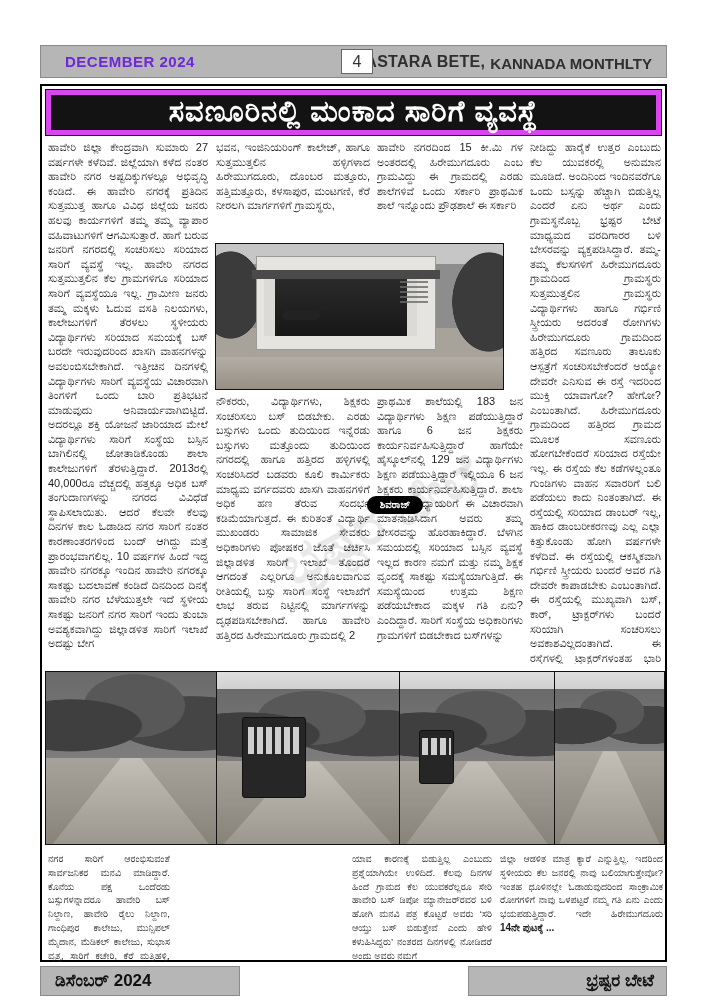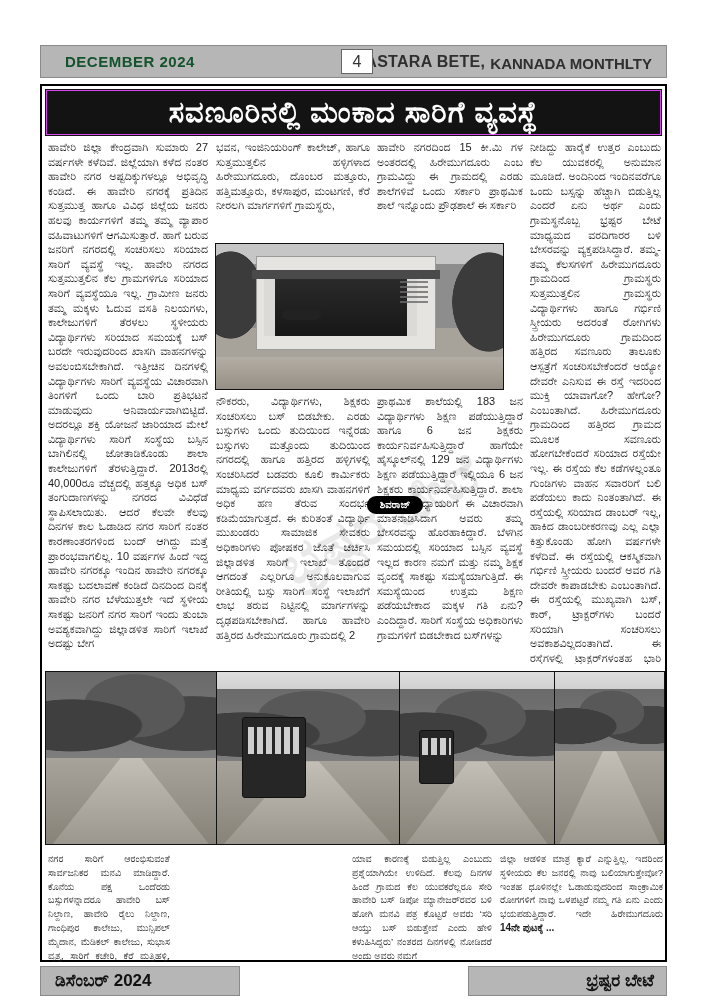--- a/index.html
+++ b/index.html
@@ -3,31 +3,31 @@
 <meta charset="utf-8">
 <style>
   html,body{margin:0;padding:0;background:#ffffff;}
   #page{position:relative;width:707px;height:1000px;background:#ffffff;overflow:hidden;
         font-family:"Liberation Sans","DejaVu Sans",sans-serif;color:#222;}
   .abs{position:absolute;box-sizing:border-box;}
 
   
   .header-bar{left:40px;top:45px;width:627px;height:33px;background:#b6b6b6;
               border:1px solid #8a8a8a;display:flex;align-items:center;}
-  .hdr-left{font-weight:bold;font-size:15px;color:#14532d;padding-left:24px;letter-spacing:.5px;}
+  .hdr-left{font-weight:bold;font-size:15px;color:#6d28d9;padding-left:24px;letter-spacing:.5px;}
   .page-num-box{left:341px;top:49px;width:32px;height:25px;background:#fff;border:1px solid #666;
                 display:flex;align-items:center;justify-content:center;font-size:16px;color:#333;}
   .hdr-right{position:absolute;right:14px;top:0;height:100%;display:flex;align-items:center;gap:5px;}
   .hdr-right .big{font-weight:bold;font-size:16px;color:#2f2f2f;letter-spacing:.3px;}
   .hdr-right .small{font-weight:bold;font-size:15px;color:#2f2f2f;padding-top:3px;}
 
   
   .frame{left:40px;top:84px;width:627px;height:878px;border:2px solid #000;background:#fff;}
-  .banner{left:46px;top:90px;width:615px;height:45px;background:#131313;border:1px solid #d946ef;
-          outline:1px solid #131313;display:flex;align-items:center;justify-content:center;}
+  .banner{left:46px;top:90px;width:615px;height:45px;background:#131313;border:5px solid #d946ef;
+          outline:1px solid #131313;display:flex;justify-content:center;}
   .banner span{color:#fff;font-weight:bold;font-size:29px;letter-spacing:1px;}
 
   
   .col{font-size:11px;line-height:14.6px;text-align:justify;overflow:hidden;color:#1d1d1d;}
   .bcol{font-size:9.5px;line-height:13.8px;text-align:justify;overflow:hidden;color:#1d1d1d;}
   .cont{font-weight:bold;font-size:10px;white-space:nowrap;}
 
   .c1{left:48px;top:140px;width:160px;height:524px;}
   .c2t{left:216px;top:140px;width:154px;height:100px;}
   .c3t{left:377px;top:140px;width:146px;height:100px;}

